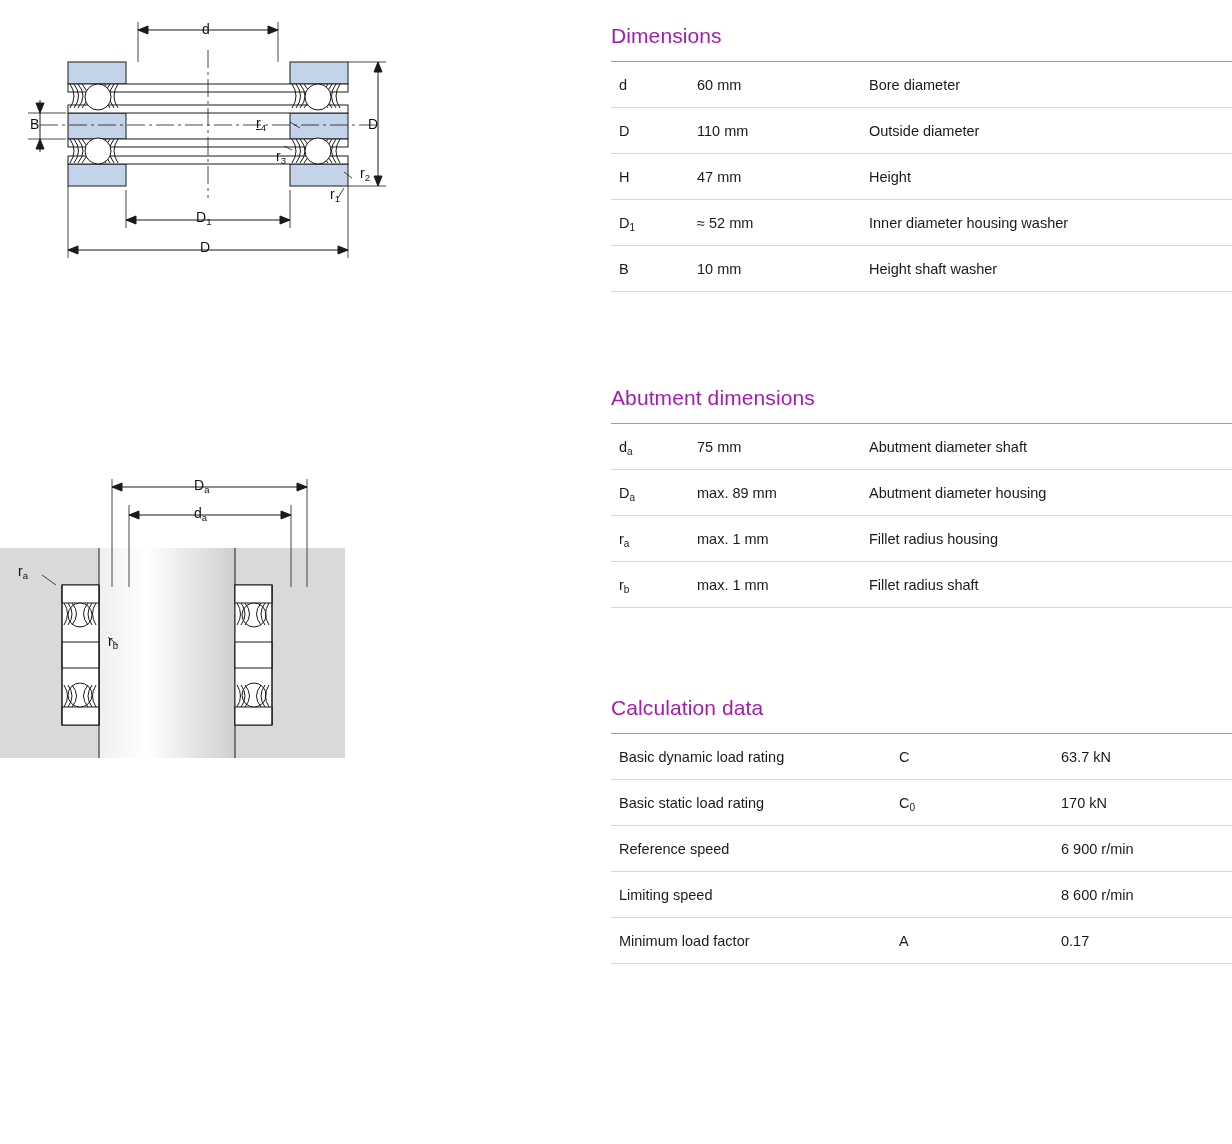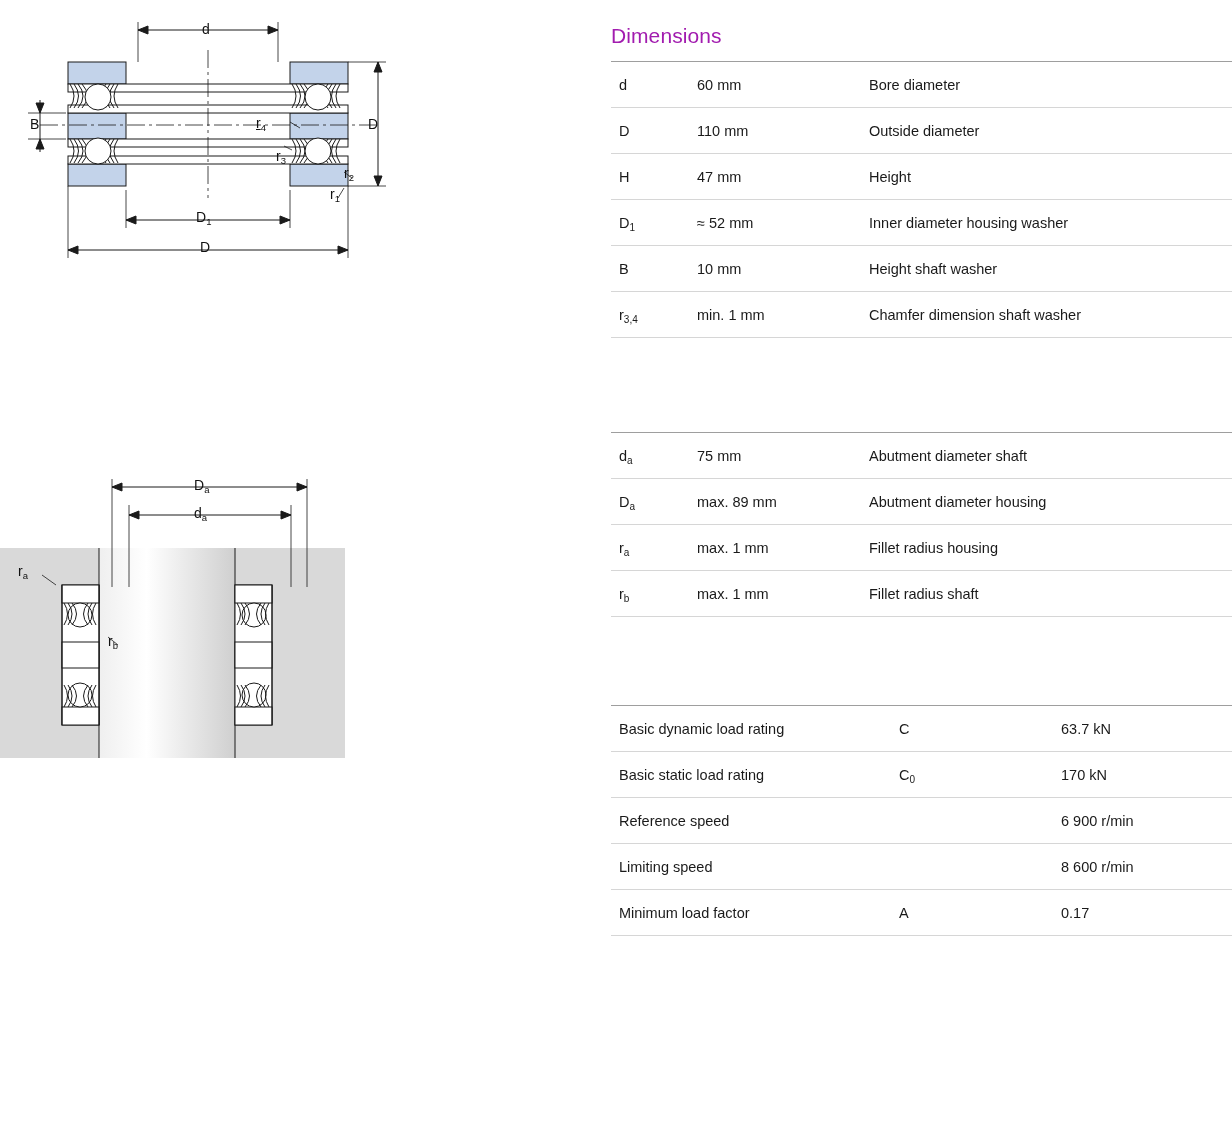--- a/index.html
+++ b/index.html
@@ -174,21 +174,21 @@
           <path d="M344 188 L338 198" stroke-width="0.8"></path>
         </g>
       </svg>
 
       <div class="lbl" style="left:202px; top:21px;"><span>d</span></div>
       <div class="lbl" style="left:368px; top:116px;"><span>D</span></div>
       <div class="lbl" style="left:30px; top:116px;"><span>B</span></div>
       <div class="lbl" style="left:196px; top:209px;"><span>D</span><sub>1</sub></div>
       <div class="lbl" style="left:200px; top:239px;"><span>D</span></div>
       <div class="lbl" style="left:330px; top:186px;"><span>r</span><sub>1</sub></div>
-      <div class="lbl" style="left:344px; top:165px;"><span>r</span><sub>2</sub></div>
+      <div class="lbl" style="left:360px; top:165px;"><span>r</span><sub>2</sub></div>
       <div class="lbl" style="left:276px; top:148px;"><span>r</span><sub>3</sub></div>
       <div class="lbl" style="left:256px; top:115px;text-decoration:underline;"><span>r</span><sub>4</sub></div>
     </div>
 
     <div class="figure" id="figure-abutment">
       <svg width="420" height="320" viewBox="0 0 420 320">
 
         <rect x="0" y="93" width="345" height="210" fill="#d9d9d9"></rect>
 
         <defs>
@@ -279,30 +279,26 @@
           <tr>
             <td class="c-sym"><span>D</span><sub>1</sub></td>
             <td class="c-val">≈ 52 mm</td>
             <td class="c-desc">Inner diameter housing washer</td>
           </tr>
           <tr>
             <td class="c-sym"><span>B</span></td>
             <td class="c-val">10 mm</td>
             <td class="c-desc">Height shaft washer</td>
           </tr>
-          <tr>
-            <td class="c-sym"><span>r</span><sub>3,4</sub></td>
-            <td class="c-val">min. 1 mm</td>
-            <td class="c-desc">Chamfer dimension shaft washer</td>
-          </tr>
         </tbody>
       </table>
     </div>
 
     <div class="section" id="section-abutment">
+      <h2 class="section-title">Abutment dimensions</h2>
       <table class="spec">
         <tbody>
           <tr>
             <td class="c-sym"><span>d</span><sub>a</sub></td>
             <td class="c-val">75 mm</td>
             <td class="c-desc">Abutment diameter shaft</td>
           </tr>
           <tr>
             <td class="c-sym"><span>D</span><sub>a</sub></td>
             <td class="c-val">max. 89 mm</td>
@@ -316,20 +312,21 @@
           <tr>
             <td class="c-sym"><span>r</span><sub>b</sub></td>
             <td class="c-val">max. 1 mm</td>
             <td class="c-desc">Fillet radius shaft</td>
           </tr>
         </tbody>
       </table>
     </div>
 
     <div class="section" id="section-calculation">
+      <h2 class="section-title">Calculation data</h2>
       <table class="spec">
         <tbody>
           <tr>
             <td class="k-desc">Basic dynamic load rating</td>
             <td class="k-sym"><span>C</span></td>
             <td class="k-val">63.7 kN</td>
           </tr>
           <tr>
             <td class="k-desc">Basic static load rating</td>
             <td class="k-sym"><span>C</span><sub>0</sub></td>

